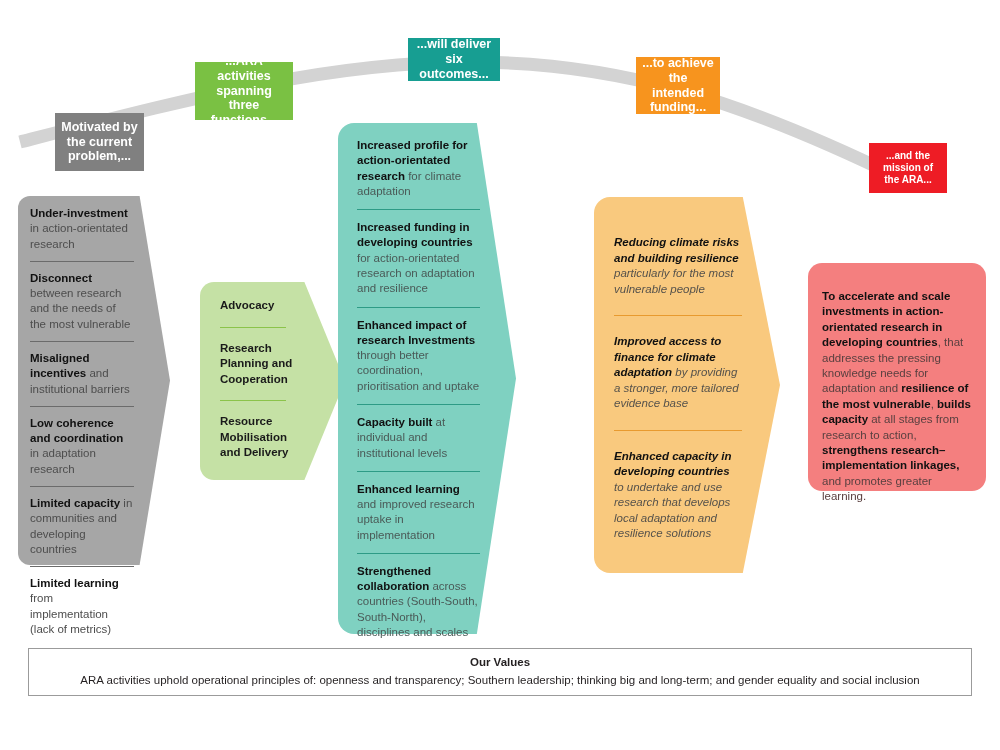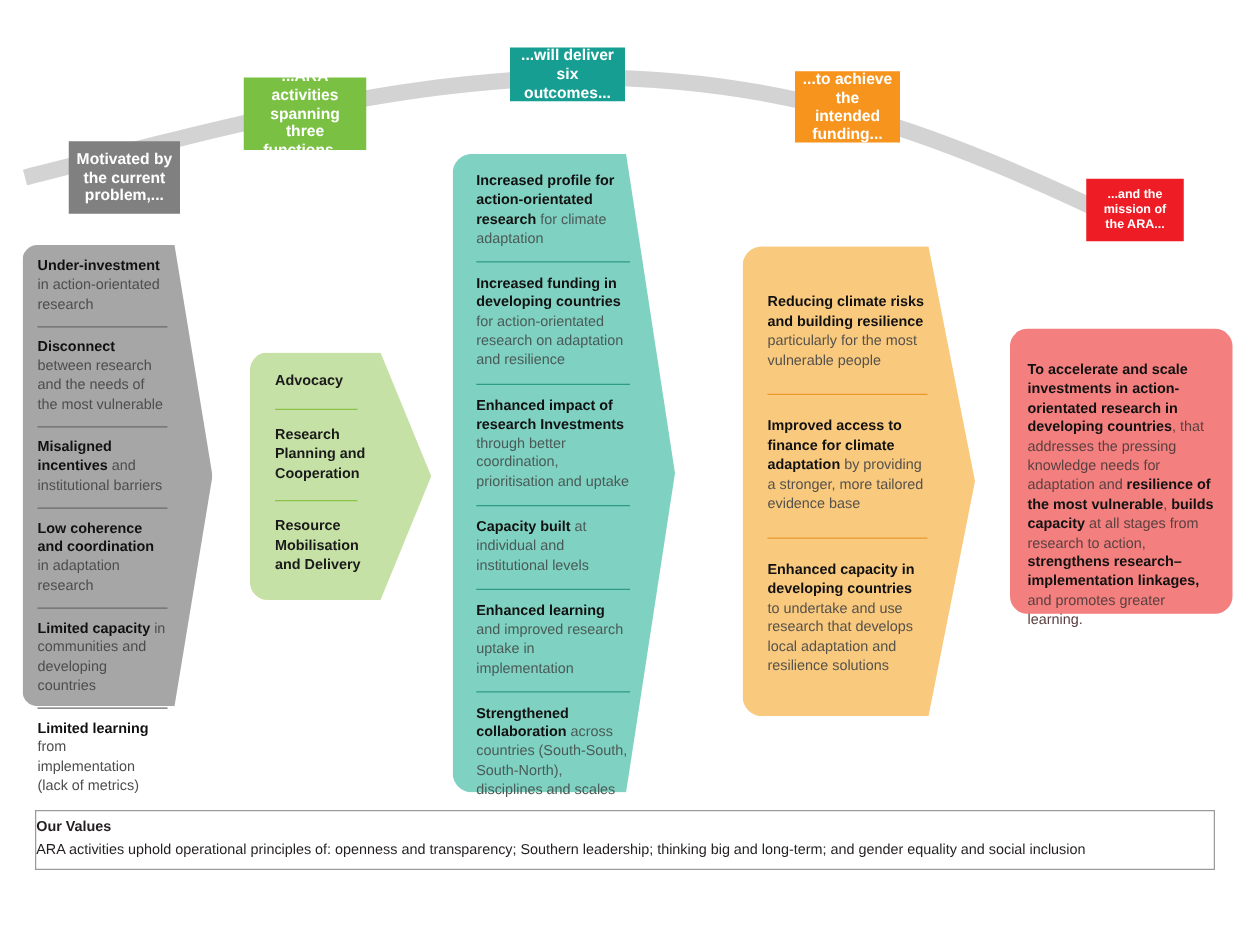--- a/index.html
+++ b/index.html
@@ -98,21 +98,21 @@
     border-radius: 14px;
     -webkit-clip-path: polygon(0% 0%, 72% 0%, 100% 50%, 72% 100%, 0% 100%);
     clip-path: polygon(0% 0%, 72% 0%, 100% 50%, 72% 100%, 0% 100%);
   }
   .panel-functions .content {
     position: absolute;
     left: 20px; top: 16px; right: 44px; bottom: 10px;
   }
 
   .panel-outcomes {
-    left: 362px; top: 123px; width: 178px; height: 511px;
+    left: 338px; top: 123px; width: 178px; height: 511px;
   }
   .panel-outcomes .shape {
     position: absolute; inset: 0;
     background: #7FD1C1;
     border-radius: 16px;
     -webkit-clip-path: polygon(0% 0%, 78% 0%, 100% 50%, 78% 100%, 0% 100%);
     clip-path: polygon(0% 0%, 78% 0%, 100% 50%, 78% 100%, 0% 100%);
   }
   .panel-outcomes .content {
     position: absolute;
@@ -179,20 +179,21 @@
   }
   .panel-outcomes .divider {
     border-top-color: #2E9B86;
     margin: 10px 0 10px 0;
   }
 
   .panel-impacts .item-text {
     font-size: 11.5px;
     line-height: 1.35;
     color: #56524b;
+    font-style: italic;
   }
   .panel-impacts .divider {
     border-top-color: #E89A2F;
     margin: 18px 0 18px 0;
   }
 
   .panel-mission .item-text {
     font-size: 11.5px;
     line-height: 1.34;
     color: #5a4040;
@@ -201,21 +202,21 @@
   .b { font-weight: bold; color: #111111; }
   .panel-functions .b { color: #1a1a1a; }
 
   
   .values-box {
     position: absolute;
     left: 28px; top: 648px; width: 944px; height: 48px;
     border: 1px solid #9b9b9b;
     box-sizing: border-box;
     background: #ffffff;
-    text-align: left;
+    text-align: center;
     padding-top: 7px;
   }
   .values-title {
     font-size: 11.5px;
     font-weight: bold;
     color: #231f20;
     margin: 0 0 6px 0;
   }
   .values-text {
     font-size: 11.5px;

